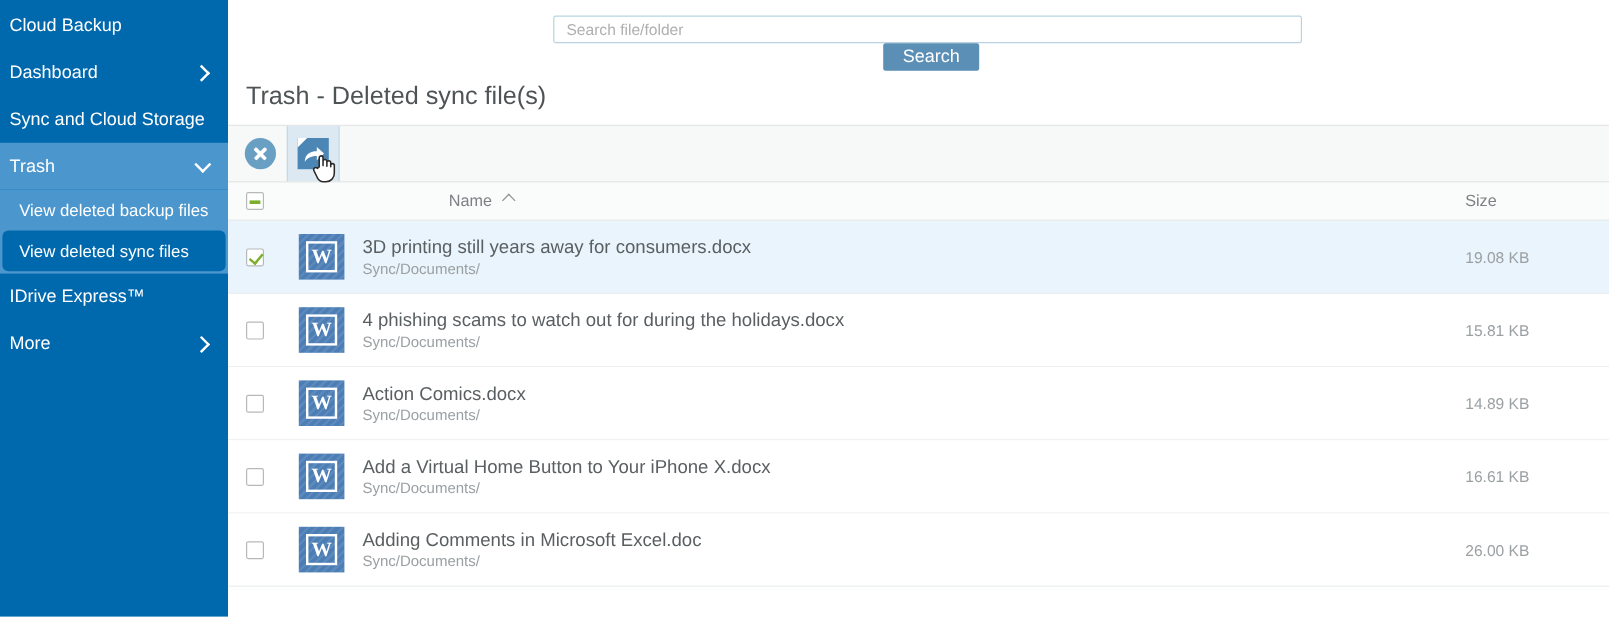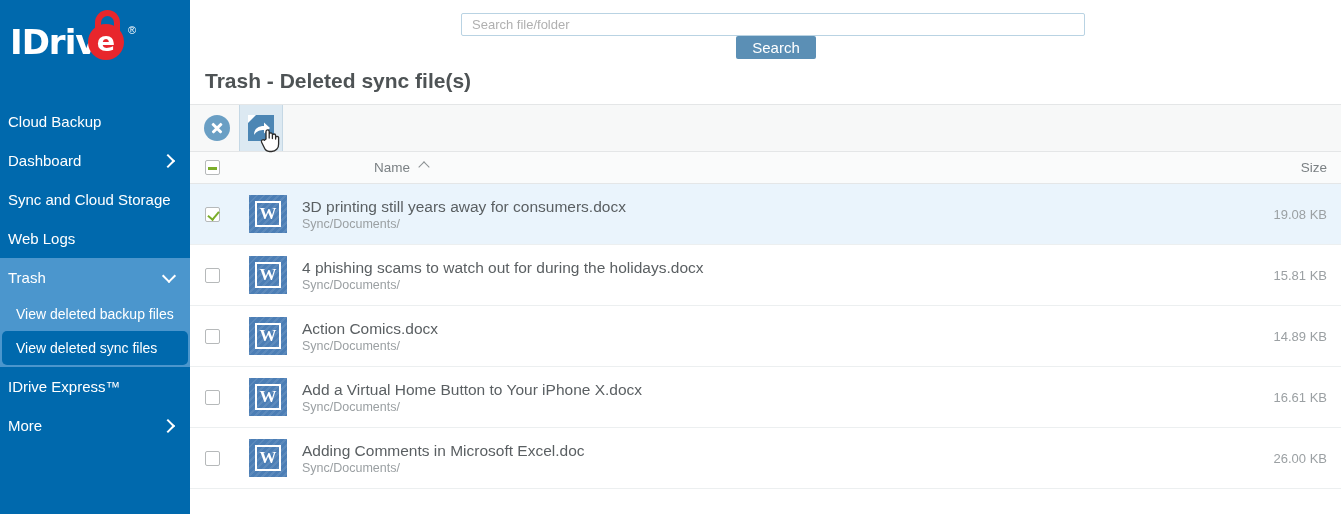--- a/index.html
+++ b/index.html
@@ -151,21 +151,21 @@
     border: none;
     border-radius: 2px;
     font-size: 15px;
     cursor: pointer;
     font-family: "Liberation Sans", sans-serif;
   }
   .page-title {
     padding: 10px 0 0 15px;
     font-size: 21px;
     color: #4e5355;
-    font-weight: bold;
+    font-weight: normal;
     height: 45px;
   }
 
   
   .toolbar {
     height: 48px;
     background: #f7f8f8;
     border-top: 1px solid #e4e6e7;
     border-bottom: 1px solid #e4e6e7;
     display: flex;
@@ -232,21 +232,21 @@
     border-bottom: 1px solid #e4e6e7;
     display: flex;
     align-items: center;
     font-size: 13.5px;
     color: #7b8184;
     gap: 36px;
   }
   .col-check { width: 44px; flex: 0 0 44px; display: flex; justify-content: center; align-items: center; }
   .col-icon  { width: 68px; flex: 0 0 68px; display: flex; justify-content: center; align-items: center; }
   .col-name  { flex: 1; }
-  .col-size  { width: 120px; flex: 0 0 120px; text-align: right; padding-right: 14px; }
+  .col-size  { width: 120px; flex: 0 0 120px; padding-right: 14px; }
 
   .cbox {
     width: 15px; height: 15px;
     border: 1px solid #b6b9ba;
     background: #ffffff;
     border-radius: 2px;
     position: relative;
     cursor: pointer;
     display: inline-block;
   }
@@ -319,49 +319,36 @@
   }
   .fsize { font-size: 13px; color: #9ba0a3; }
 </style>
 </head>
 <body>
 
 <div class="app">
 
   <div class="sidebar">
 
-    <div class="logo-wrap">
-      <div class="logo">
-        <div class="logo-text">IDriv</div>
-        <div class="logo-shackle"></div>
-        <div class="logo-circle">
-          <span>e</span>
-        </div>
-        <div class="logo-reg">®</div>
-      </div>
-    </div>
 
     <div class="nav">
 
       <div class="nav-item">
         <span class="label">Cloud Backup</span>
       </div>
 
       <div class="nav-item">
         <span class="label">Dashboard</span>
         <span class="chev"></span>
       </div>
 
       <div class="nav-item">
         <span class="label">Sync and Cloud Storage</span>
       </div>
 
-      <div class="nav-item">
-        <span class="label">Web Logs</span>
-      </div>
 
       <div class="nav-item expanded">
         <span class="label">Trash</span>
         <span class="chev down"></span>
       </div>
 
       <div class="subnav">
         <div class="subnav-item">
           <span>View deleted backup files</span>
         </div>

